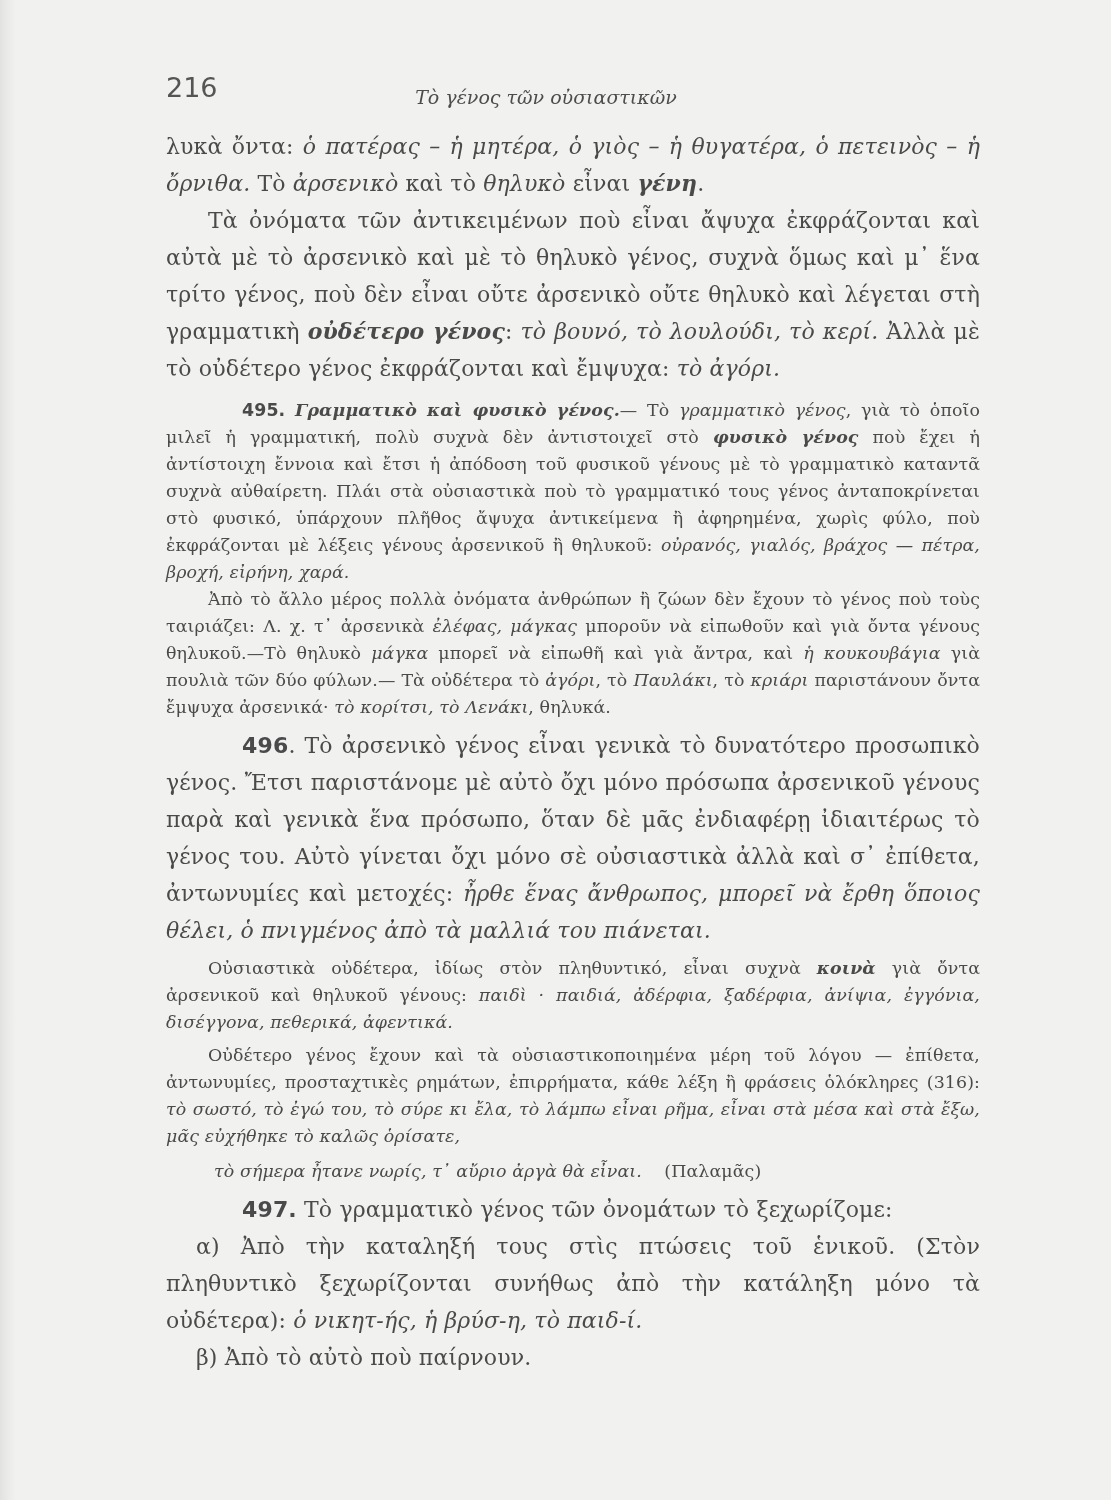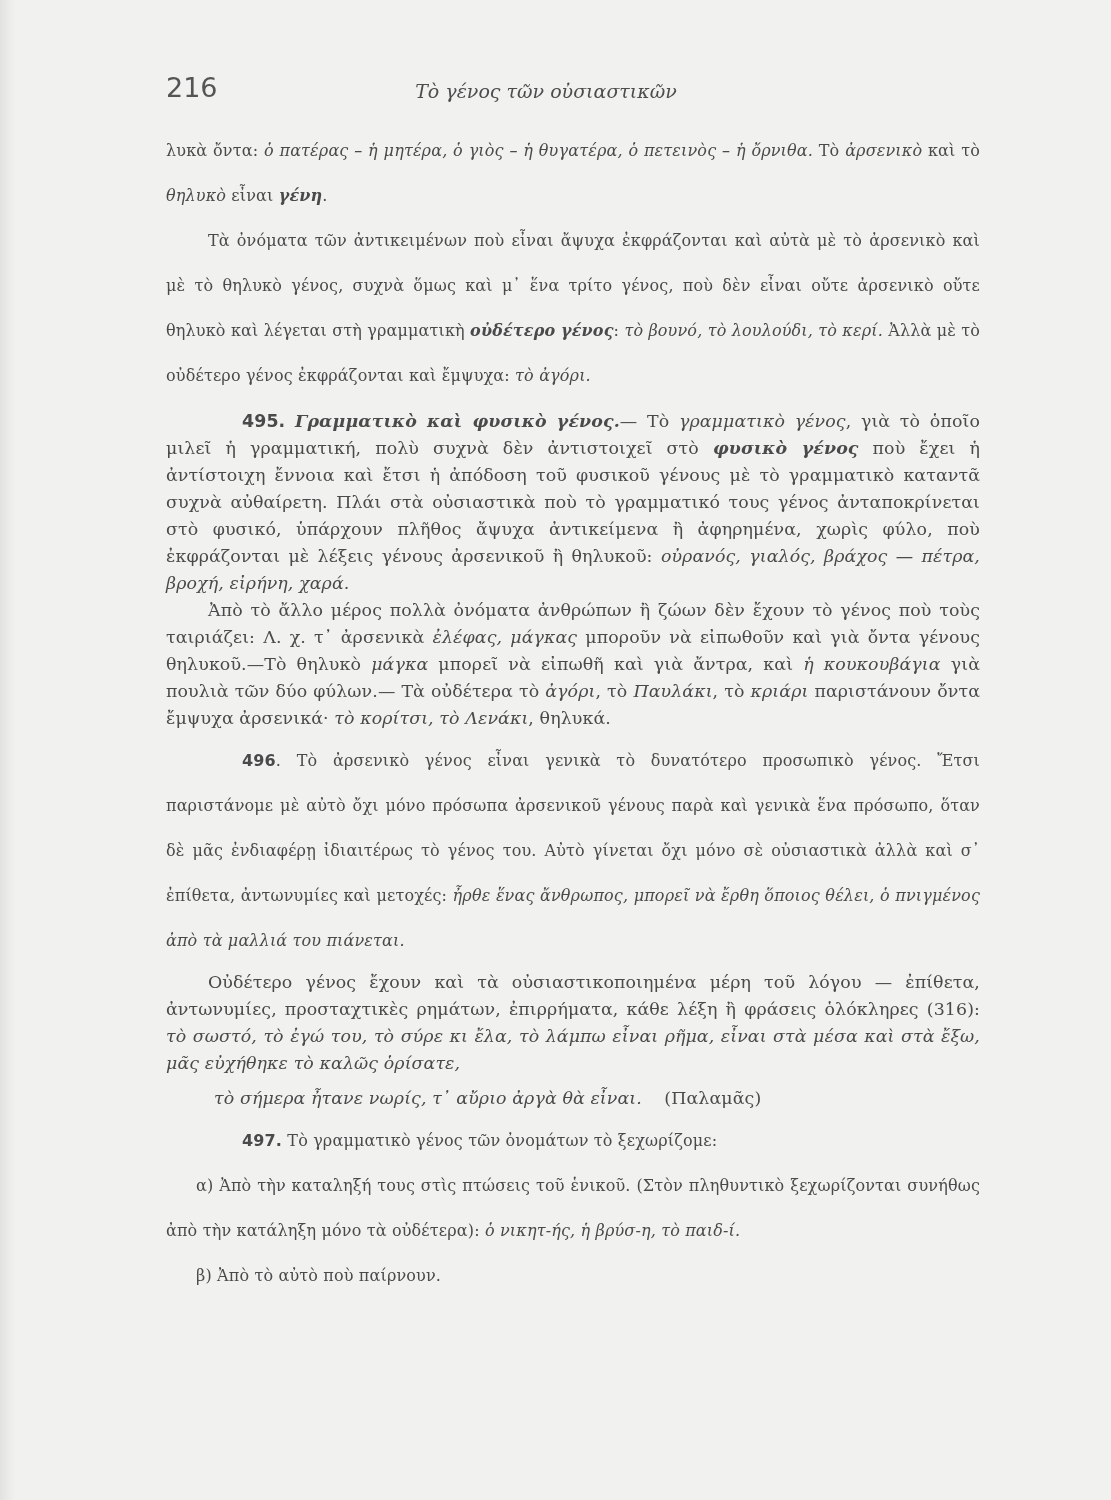--- a/index.html
+++ b/index.html
@@ -16,28 +16,28 @@
   }
   .header {
     position: absolute; top: 70px; left: 166px; width: 810px; height: 30px;
   }
   .page-num {
     position: absolute; left: 0; top: 2px;
     font-family: "DejaVu Sans", "Liberation Sans", sans-serif;
     font-size: 27px; color: #555;
   }
   .running-title {
-    position: absolute; left: 110px; width: 540px; top: 10px; text-align: center;
+    position: absolute; left: 110px; width: 540px; top: 16px; text-align: center;
     font-style: italic; font-size: 19px; color: #4d4d4d;
   }
   .text {
     position: absolute; left: 166px; width: 814px; top: 128px;
   }
   p { margin: 0; text-align: justify; }
-  .big { font-size: 16px; line-height: 45px; letter-spacing: 0.15px; }
+  .big { font-size: 22px; line-height: 37px; letter-spacing: 0.15px; }
   .small { font-size: 17.4px; line-height: 27px; letter-spacing: 0.1px; }
   .indent { text-indent: 42px; }
   .i { font-style: italic; }
   .b { font-weight: bold; font-style: italic; }
   .num { font-family: "DejaVu Sans", "Liberation Sans", sans-serif; font-weight: bold; margin-left: 34px; }
   .gap-s { margin-top: 10px; }
   .gap-m { margin-top: 6px; }
   .verse { padding-left: 48px; text-align: left; margin-top: 8px; }
   .sub { text-indent: 30px; }
 </style>
@@ -56,20 +56,21 @@
   <p class="big"><span>λυκὰ ὄντα: </span><span class="i">ὁ πατέρας – ἡ μητέρα, ὁ γιὸς – ἡ θυγατέρα, ὁ πετεινὸς – ἡ ὄρνιθα.</span><span> Τὸ </span><span class="i">ἀρσενικὸ</span><span> καὶ τὸ </span><span class="i">θηλυκὸ</span><span> εἶναι </span><span class="b">γένη</span><span>.</span></p>
 
   <p class="big indent"><span>Τὰ ὀνόματα τῶν ἀντικειμένων ποὺ εἶναι ἄψυχα ἐκφράζονται καὶ αὐτὰ μὲ τὸ ἀρσενικὸ καὶ μὲ τὸ θηλυκὸ γένος, συχνὰ ὅμως καὶ μ᾿ ἕνα τρίτο γένος, ποὺ δὲν εἶναι οὔτε ἀρσενικὸ οὔτε θηλυκὸ καὶ λέγεται στὴ γραμματικὴ </span><span class="b">οὐδέτερο γένος</span><span>: </span><span class="i">τὸ βουνό, τὸ λουλούδι, τὸ κερί.</span><span> Ἀλλὰ μὲ τὸ οὐδέτερο γένος ἐκφράζονται καὶ ἔμψυχα: </span><span class="i">τὸ ἀγόρι.</span></p>
 
   <p class="small indent gap-s"><span class="num">495.</span> <span class="b">Γραμματικὸ καὶ φυσικὸ γένος.</span><span>— Τὸ </span><span class="i">γραμματικὸ γένος</span><span>, γιὰ τὸ ὁποῖο μιλεῖ ἡ γραμματική, πολὺ συχνὰ δὲν ἀντιστοιχεῖ στὸ </span><span class="b">φυσικὸ γένος</span><span> ποὺ ἔχει ἡ ἀντίστοιχη ἔννοια καὶ ἔτσι ἡ ἀπόδοση τοῦ φυσικοῦ γένους μὲ τὸ γραμματικὸ καταντᾶ συχνὰ αὐθαίρετη. Πλάι στὰ οὐσιαστικὰ ποὺ τὸ γραμματικό τους γένος ἀνταποκρίνεται στὸ φυσικό, ὑπάρχουν πλῆθος ἄψυχα ἀντικείμενα ἢ ἀφηρημένα, χωρὶς φύλο, ποὺ ἐκφράζονται μὲ λέξεις γένους ἀρσενικοῦ ἢ θηλυκοῦ: </span><span class="i">οὐρανός, γιαλός, βράχος — πέτρα, βροχή, εἰρήνη, χαρά.</span></p>
 
   <p class="small indent"><span>Ἀπὸ τὸ ἄλλο μέρος πολλὰ ὀνόματα ἀνθρώπων ἢ ζώων δὲν ἔχουν τὸ γένος ποὺ τοὺς ταιριάζει: Λ. χ. τ᾿ ἀρσενικὰ </span><span class="i">ἐλέφας, μάγκας</span><span> μποροῦν νὰ εἰπωθοῦν καὶ γιὰ ὄντα γένους θηλυκοῦ.—Τὸ θηλυκὸ </span><span class="i">μάγκα</span><span> μπορεῖ νὰ εἰπωθῆ καὶ γιὰ ἄντρα, καὶ </span><span class="i">ἡ κουκουβάγια</span><span> γιὰ πουλιὰ τῶν δύο φύλων.— Τὰ οὐδέτερα τὸ </span><span class="i">ἀγόρι</span><span>, τὸ </span><span class="i">Παυλάκι</span><span>, τὸ </span><span class="i">κριάρι</span><span> παριστάνουν ὄντα ἔμψυχα ἀρσενικά· </span><span class="i">τὸ κορίτσι, τὸ Λενάκι</span><span>, θηλυκά.</span></p>
 
   <p class="big indent gap-m"><span class="num">496</span><span>. Τὸ ἀρσενικὸ γένος εἶναι γενικὰ τὸ δυνατότερο προσωπικὸ γένος. Ἔτσι παριστάνομε μὲ αὐτὸ ὄχι μόνο πρόσωπα ἀρσενικοῦ γένους παρὰ καὶ γενικὰ ἕνα πρόσωπο, ὅταν δὲ μᾶς ἐνδιαφέρῃ ἰδιαιτέρως τὸ γένος του. Αὐτὸ γίνεται ὄχι μόνο σὲ οὐσιαστικὰ ἀλλὰ καὶ σ᾿ ἐπίθετα, ἀντωνυμίες καὶ μετοχές: </span><span class="i">ἦρθε ἕνας ἄνθρωπος, μπορεῖ νὰ ἔρθη ὅποιος θέλει, ὁ πνιγμένος ἀπὸ τὰ μαλλιά του πιάνεται.</span></p>
 
+  <p class="small indent gap-m"><span>Οὐσιαστικὰ οὐδέτερα, ἰδίως στὸν πληθυντικό, εἶναι συχνὰ </span><span class="b">κοινὰ</span><span> γιὰ ὄντα ἀρσενικοῦ καὶ θηλυκοῦ γένους: </span><span class="i">παιδὶ · παιδιά, ἀδέρφια, ξαδέρφια, ἀνίψια, ἐγγόνια, δισέγγονα, πεθερικά, ἀφεντικά.</span></p>
 
   <p class="small indent gap-m"><span>Οὐδέτερο γένος ἔχουν καὶ τὰ οὐσιαστικοποιημένα μέρη τοῦ λόγου — ἐπίθετα, ἀντωνυμίες, προσταχτικὲς ρημάτων, ἐπιρρήματα, κάθε λέξη ἢ φράσεις ὁλόκληρες (316): </span><span class="i">τὸ σωστό, τὸ ἐγώ του, τὸ σύρε κι ἔλα, τὸ λάμπω εἶναι ρῆμα, εἶναι στὰ μέσα καὶ στὰ ἔξω, μᾶς εὐχήθηκε τὸ καλῶς ὁρίσατε,</span></p>
 
   <p class="small verse"><span class="i">τὸ σήμερα ἦτανε νωρίς, τ᾿ αὔριο ἀργὰ θὰ εἶναι.</span>&nbsp;&nbsp;&nbsp;&nbsp;<span>(Παλαμᾶς)</span></p>
 
   <p class="big indent gap-m"><span class="num">497.</span><span> Τὸ γραμματικὸ γένος τῶν ὀνομάτων τὸ ξεχωρίζομε:</span></p>
 
   <p class="big sub"><span>α) Ἀπὸ τὴν καταληξή τους στὶς πτώσεις τοῦ ἑνικοῦ. (Στὸν πληθυντικὸ ξεχωρίζονται συνήθως ἀπὸ τὴν κατάληξη μόνο τὰ οὐδέτερα): </span><span class="i">ὁ νικητ-ής, ἡ βρύσ-η, τὸ παιδ-ί.</span></p>
 
   <p class="big sub"><span>β) Ἀπὸ τὸ αὐτὸ ποὺ παίρνουν.</span></p>

